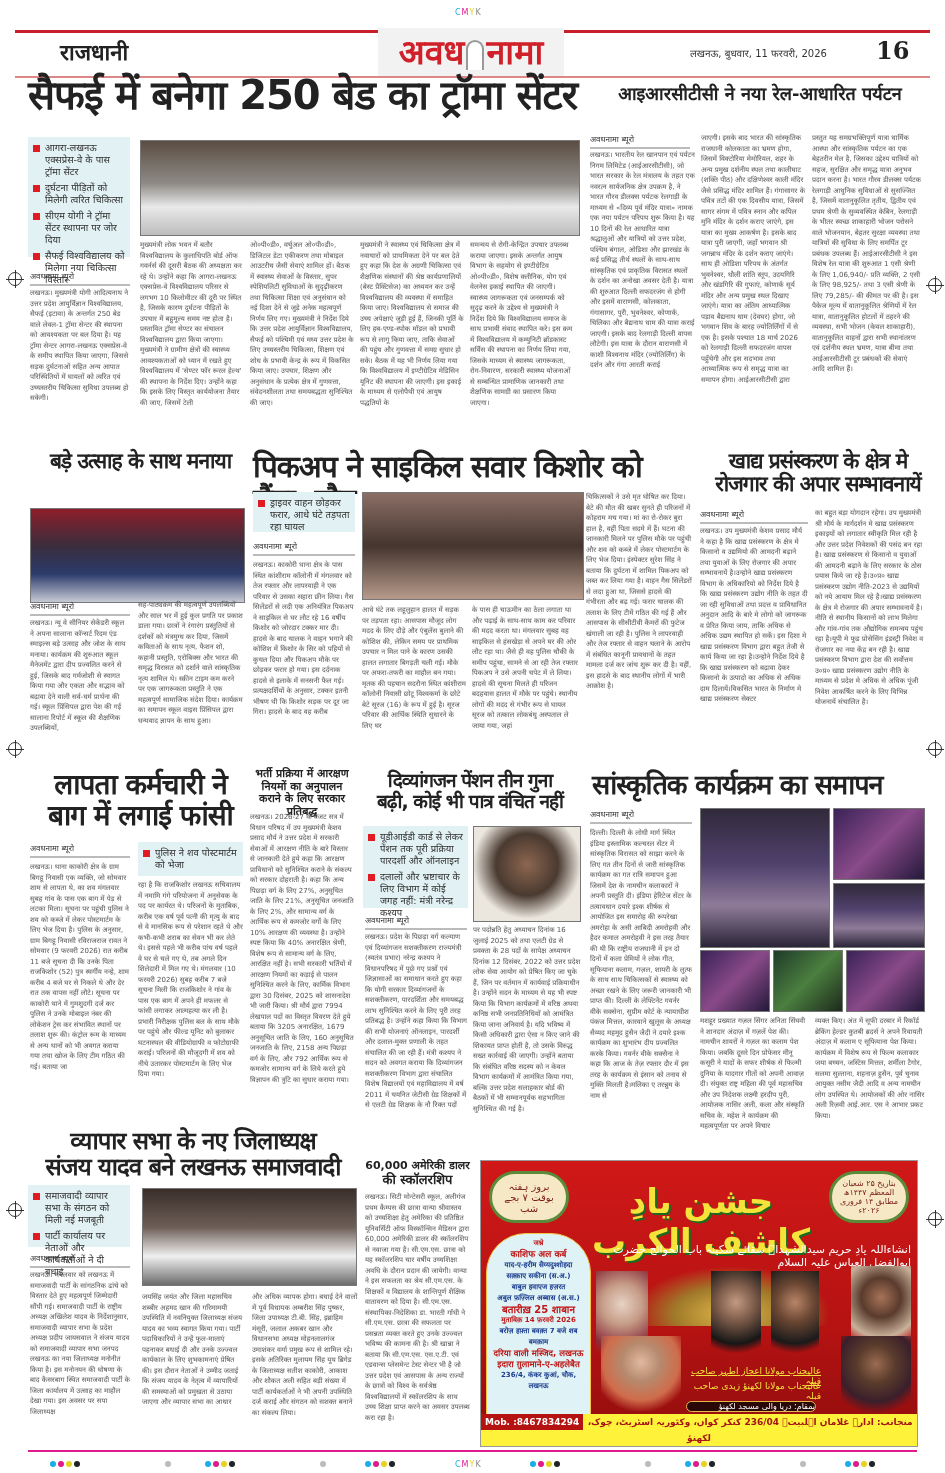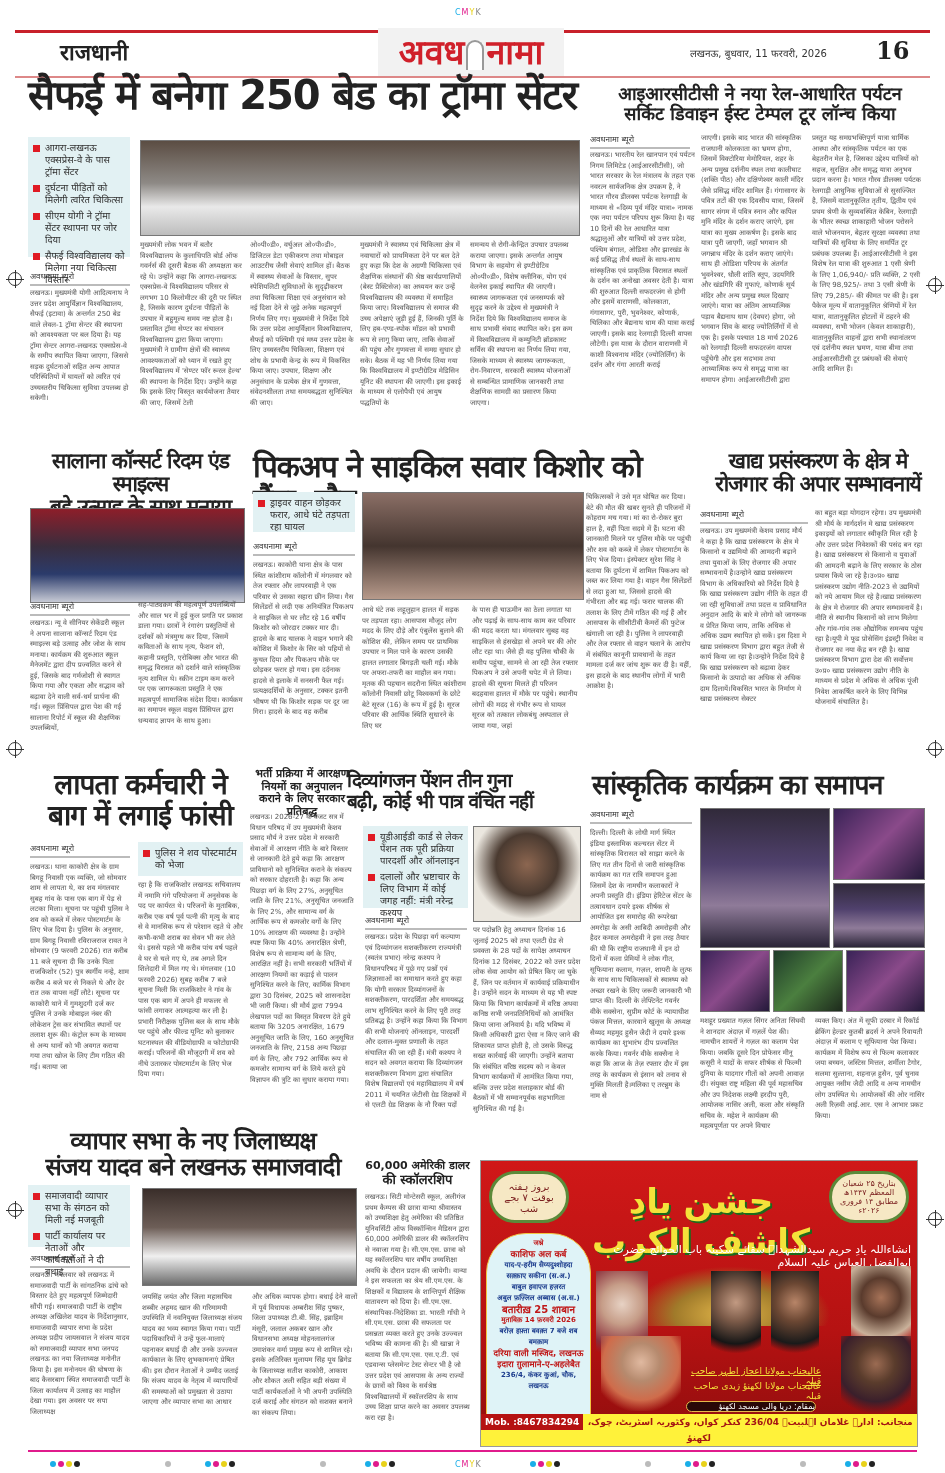--- a/index.html
+++ b/index.html
@@ -55,21 +55,20 @@
   <span>अवध</span><span class="arch"></span><span>नामा</span>
 </div>
 <div class="abs dateline">लखनऊ, बुधवार, 11 फरवरी, 2026</div>
 <div class="abs pageno">16</div>
 <div class="abs masthead-line" style="top:76px; height:2px; background:#d88;"></div>
 
 <div class="abs hl" style="top:73px; left:28px; width:560px; font-size:40px;">सैफई में बनेगा 250 बेड का ट्रॉमा सेंटर</div>
 
 <div class="abs hl" style="top:84px; left:590px; width:340px; font-size:18px; text-align:center; letter-spacing:0;">
   <div>आइआरसीटीसी ने नया रेल-आधारित पर्यटन</div>
-  <div>सर्किट डिवाइन ईस्ट टेम्पल टूर लॉन्च किया</div>
 </div>
 
 <div class="abs bullets" style="top:137px; left:28px; width:102px; height:120px;">
   <div class="b">आगरा-लखनऊ एक्सप्रेस-वे के पास ट्रॉमा सेंटर</div>
   <div class="b">दुर्घटना पीड़ितों को मिलेगी त्वरित चिकित्सा</div>
   <div class="b">सीएम योगी ने ट्रॉमा सेंटर स्थापना पर जोर दिया</div>
   <div class="b">सैफई विश्वविद्यालय को मिलेगा नया चिकित्सा विस्तार</div>
 </div>
 <div class="abs reg" style="top:272px; left:8px;"></div>
 <div class="abs byline" style="top:270px; left:30px; width:100px;">अवधनामा ब्यूरो</div>
@@ -81,21 +80,20 @@
 <div class="abs col-text" style="top:240px; left:360px; width:104px; height:205px;">मुख्यमंत्री ने स्वास्थ्य एवं चिकित्सा क्षेत्र में नवाचारों को प्राथमिकता देने पर बल देते हुए कहा कि देश के अग्रणी चिकित्सा एवं शैक्षणिक संस्थानों की श्रेष्ठ कार्यप्रणालियों (बेस्ट प्रैक्टिसेज) का अध्ययन कर उन्हें विश्वविद्यालय की व्यवस्था में समाहित किया जाए। विश्वविद्यालय से समाज की उच्च अपेक्षाएं जुड़ी हुई हैं, जिनकी पूर्ति के लिए हब-एण्ड-स्पोक मॉडल को प्रभावी रूप से लागू किया जाए, ताकि सेवाओं की पहुंच और गुणवत्ता में समग्र सुधार हो सके। बैठक में यह भी निर्णय लिया गया कि विश्वविद्यालय में इण्टीग्रेटिव मेडिसिन यूनिट की स्थापना की जाएगी। इस इकाई के माध्यम से एलोपैथी एवं आयुष पद्धतियों के</div>
 <div class="abs col-text" style="top:240px; left:470px; width:104px; height:205px;">समन्वय से रोगी-केन्द्रित उपचार उपलब्ध कराया जाएगा। इसके अन्तर्गत आयुष विभाग के सहयोग से इण्टीग्रेटिव ओ०पी०डी०, विशेष क्लीनिक, योग एवं वेलनेस इकाई स्थापित की जाएगी। स्वास्थ्य जागरूकता एवं जनसम्पर्क को सुदृढ़ करने के उद्देश्य से मुख्यमंत्री ने निर्देश दिये कि विश्वविद्यालय समाज के साथ प्रभावी संवाद स्थापित करे। इस क्रम में विश्वविद्यालय में कम्युनिटी ब्रॉडकास्ट सर्विस की स्थापना का निर्णय लिया गया, जिसके माध्यम से स्वास्थ्य जागरूकता, रोग-निवारण, सरकारी स्वास्थ्य योजनाओं से सम्बन्धित प्रामाणिक जानकारी तथा शैक्षणिक सामग्री का प्रसारण किया जाएगा।</div>
 
 <div class="abs byline" style="top:133px; left:590px; width:100px;">अवधनामा ब्यूरो</div>
 <div class="abs col-text" style="top:150px; left:590px; width:105px; height:295px;">लखनऊ। भारतीय रेल खानपान एवं पर्यटन निगम लिमिटेड (आईआरसीटीसी), जो भारत सरकार के रेल मंत्रालय के तहत एक नवरत्न सार्वजनिक क्षेत्र उपक्रम है, ने भारत गौरव डीलक्स पर्यटक रेलगाड़ी के माध्यम से «दिव्य पूर्व मंदिर यात्रा» नामक एक नया पर्यटन परिपथ शुरू किया है। यह 10 दिनों की रेल आधारित यात्रा श्रद्धालुओं और यात्रियों को उत्तर प्रदेश, पश्चिम बंगाल, ओडिशा और झारखंड के कई प्रसिद्ध तीर्थ स्थलों के साथ-साथ सांस्कृतिक एवं प्राकृतिक विरासत स्थलों के दर्शन का अनोखा अवसर देती है। यात्रा की शुरुआत दिल्ली सफदरजंग से होगी और इसमें वाराणसी, कोलकाता, गंगासागर, पुरी, भुवनेश्वर, कोणार्क, चिलिका और बैद्यनाथ धाम की यात्रा कराई जाएगी। इसके बाद रेलगाड़ी दिल्ली वापस लौटेगी। इस यात्रा के दौरान वाराणसी में काशी विश्वनाथ मंदिर (ज्योतिर्लिंग) के दर्शन और गंगा आरती कराई</div>
 <div class="abs col-text" style="top:133px; left:701px; width:105px; height:312px;">जाएगी। इसके बाद भारत की सांस्कृतिक राजधानी कोलकाता का भ्रमण होगा, जिसमें विक्टोरिया मेमोरियल, शहर के अन्य प्रमुख दर्शनीय स्थल तथा कालीघाट (शक्ति पीठ) और दक्षिणेश्वर काली मंदिर जैसे प्रसिद्ध मंदिर शामिल हैं। गंगासागर के पवित्र तटों की एक दिवसीय यात्रा, जिसमें सागर संगम में पवित्र स्नान और कपिल मुनि मंदिर के दर्शन कराए जाएंगे, इस यात्रा का मुख्य आकर्षण है। इसके बाद यात्रा पुरी जाएगी, जहाँ भगवान श्री जगन्नाथ मंदिर के दर्शन कराए जाएंगे। साथ ही ओडिशा परिपथ के अंतर्गत भुवनेश्वर, धौली शांति स्तूप, उदयगिरि और खंडगिरि की गुफाएं, कोणार्क सूर्य मंदिर और अन्य प्रमुख स्थल दिखाए जाएंगे। यात्रा का अंतिम आध्यात्मिक पड़ाव बैद्यनाथ धाम (देवघर) होगा, जो भगवान शिव के बारह ज्योतिर्लिंगों में से एक है। इसके पश्चात 18 मार्च 2026 को रेलगाड़ी दिल्ली सफदरजंग वापस पहुँचेगी और इस सदभाव तथा आध्यात्मिक रूप से समृद्ध यात्रा का समापन होगा। आईआरसीटीसी द्वारा</div>
 <div class="abs col-text" style="top:133px; left:812px; width:110px; height:312px;">प्रस्तुत यह समग्रभक्तिपूर्ण यात्रा धार्मिक आस्था और सांस्कृतिक पर्यटन का एक बेहतरीन मेल है, जिसका उद्देश्य यात्रियों को सहज, सुरक्षित और समृद्ध यात्रा अनुभव प्रदान करना है। भारत गौरव डीलक्स पर्यटक रेलगाड़ी आधुनिक सुविधाओं से सुसज्जित है, जिसमें वातानुकूलित तृतीय, द्वितीय एवं प्रथम श्रेणी के सुव्यवस्थित केबिन, रेलगाड़ी के भीतर स्वच्छ शाकाहारी भोजन परोसने वाले भोजनयान, बेहतर सुरक्षा व्यवस्था तथा यात्रियों की सुविधा के लिए समर्पित टूर प्रबंधक उपलब्ध हैं। आईआरसीटीसी ने इस विशेष रेल यात्रा की शुरुआत 1 एसी श्रेणी के लिए 1,06,940/- प्रति व्यक्ति, 2 एसी के लिए 98,925/- तथा 3 एसी श्रेणी के लिए 79,285/- की कीमत पर की है। इस पैकेज मूल्य में वातानुकूलित श्रेणियों में रेल यात्रा, वातानुकूलित होटलों में ठहरने की व्यवस्था, सभी भोजन (केवल शाकाहारी), वातानुकूलित वाहनों द्वारा सभी स्थानांतरण एवं दर्शनीय स्थल भ्रमण, यात्रा बीमा तथा आईआरसीटीसी टूर प्रबंधकों की सेवाएं आदि शामिल हैं।</div>
 <div class="abs reg" style="top:278px; left:928px;"></div>
 
 <div class="abs hl" style="top:450px; left:28px; width:225px; font-size:21px; text-align:center;">
-  <div>सालाना कॉन्सर्ट रिदम एंड स्माइल्स</div>
   <div>बड़े उत्साह के साथ मनाया</div>
 </div>
 <div class="abs photo stage" style="top:508px; left:30px; width:215px; height:95px;"></div>
 <div class="abs byline" style="top:600px; left:30px; width:100px;">अवधनामा ब्यूरो</div>
 <div class="abs col-text" style="top:618px; left:30px; width:100px; height:138px;">लखनऊ। न्यू वे सीनियर सेकेंडरी स्कूल ने अपना सालाना कॉन्सर्ट रिदम एंड स्माइल्स बड़े उत्साह और जोश के साथ मनाया। कार्यक्रम की शुरुआत स्कूल मैनेजमेंट द्वारा दीप प्रज्वलित करने से हुई, जिसके बाद गर्मजोशी से स्वागत किया गया और एकता और सद्भाव को बढ़ावा देने वाली सर्व-धर्म प्रार्थना की गई। स्कूल प्रिंसिपल द्वारा पेश की गई सालाना रिपोर्ट में स्कूल की शैक्षणिक उपलब्धियों,</div>
 <div class="abs col-text" style="top:600px; left:138px; width:105px; height:156px;">सह-पाठ्यक्रम की महत्वपूर्ण उपलब्धियों और साल भर में हुई कुल प्रगति पर प्रकाश डाला गया। छात्रों ने रंगारंग प्रस्तुतियों से दर्शकों को मंत्रमुग्ध कर दिया, जिसमें कविताओं के साथ नृत्य, फैशन शो, कहानी प्रस्तुति, एरोबिक्स और भारत की समृद्ध विरासत को दर्शाने वाले सांस्कृतिक नृत्य शामिल थे। स्क्रीन टाइम कम करने पर एक जागरूकता प्रस्तुति ने एक महत्वपूर्ण सामाजिक संदेश दिया। कार्यक्रम का समापन स्कूल वाइस प्रिंसिपल द्वारा धन्यवाद ज्ञापन के साथ हुआ।</div>
 <div class="abs reg" style="top:742px; left:8px;"></div>
 
 <div class="abs hl" style="top:450px; left:253px; width:440px; font-size:30px;">पिकअप ने साइकिल सवार किशोर को रौंदा, मौत</div>
 <div class="abs bullets" style="top:492px; left:253px; width:102px; height:40px;">
@@ -124,21 +122,21 @@
 <div class="abs byline" style="top:842px; left:30px; width:100px;">अवधनामा ब्यूरो</div>
 <div class="abs col-text" style="top:862px; left:30px; width:100px; height:260px;">लखनऊ। थाना काकोरी क्षेत्र के ग्राम बिगहू निवासी एक व्यक्ति, जो सोमवार शाम से लापता थे, का शव मंगलवार सुबह गांव के पास एक बाग में पेड़ से लटका मिला। सूचना पर पहुंची पुलिस ने शव को कब्जे में लेकर पोस्टमार्टम के लिए भेज दिया है। पुलिस के अनुसार, ग्राम बिगहू निवासी रविराजराज रावत ने सोमवार (9 फरवरी 2026) रात करीब 11 बजे सूचना दी कि उनके पिता राजकिशोर (52) पुत्र स्वर्गीय नन्हे, शाम करीब 4 बजे घर से निकले थे और देर रात तक वापस नहीं लौटे। सूचना पर काकोरी थाने में गुमशुदगी दर्ज कर पुलिस ने उनके मोबाइल नंबर की लोकेशन ट्रेस कर संभावित स्थानों पर तलाश शुरू की। कंट्रोल रूम के माध्यम से अन्य थानों को भी अवगत कराया गया तथा खोज के लिए टीम गठित की गई। बताया जा</div>
 <div class="abs bullets" style="top:842px; left:138px; width:105px; height:34px;">
   <div class="b">पुलिस ने शव पोस्टमार्टम को भेजा</div>
 </div>
 <div class="abs col-text" style="top:880px; left:138px; width:105px; height:242px;">रहा है कि राजकिशोर लखनऊ सचिवालय में नमामि गंगे परियोजना में अनुसेवक के पद पर कार्यरत थे। परिजनों के मुताबिक, करीब एक वर्ष पूर्व पत्नी की मृत्यु के बाद से वे मानसिक रूप से परेशान रहते थे और कभी-कभी शराब का सेवन भी कर लेते थे। इससे पहले भी करीब पांच वर्ष पहले वे घर से चले गए थे, तब अगले दिन शिलेदारी में मिल गए थे। मंगलवार (10 फरवरी 2026) सुबह करीब 7 बजे सूचना मिली कि राजकिशोर ने गांव के पास एक बाग में अपने ही मफलर से फांसी लगाकर आत्महत्या कर ली है। प्रभारी निरीक्षक पुलिस बल के साथ मौके पर पहुंचे और फील्ड यूनिट को बुलाकर घटनास्थल की वीडियोग्राफी व फोटोग्राफी कराई। परिजनों की मौजूदगी में शव को नीचे उतारकर पोस्टमार्टम के लिए भेज दिया गया।</div>
 
 <div class="abs subhead-box" style="top:768px; left:250px; width:104px; font-size:11px;">भर्ती प्रक्रिया में आरक्षण नियमों का अनुपालन कराने के लिए सरकार प्रतिबद्ध</div>
 <div class="abs col-text" style="top:812px; left:250px; width:104px; height:310px;">लखनऊ। 2026-27 के बजट सत्र में विधान परिषद में उप मुख्यमंत्री केशव प्रसाद मौर्य ने उत्तर प्रदेश मे सरकारी सेवाओं में आरक्षण नीति के बारे विस्तार से जानकारी देते हुये कहा कि आरक्षण प्राविधानो को सुनिश्चित कराने के संकल्प को सरकार दोहराती है। कहा कि अन्य पिछड़ा वर्ग के लिए 27%, अनुसूचित जाति के लिए 21%, अनुसूचित जनजाति के लिए 2%, और सामान्य वर्ग के आर्थिक रूप से कमजोर वर्गो के लिए 10% आरक्षण की व्यवस्था है। उन्होंने स्पष्ट किया कि 40% अनारक्षित श्रेणी, विशेष रूप से सामान्य वर्ग के लिए, आरक्षित नहीं है। सभी सरकारी भर्तियों में आरक्षण नियमों का कड़ाई से पालन सुनिश्चित करने के लिए, कार्मिक विभाग द्वारा 30 दिसंबर, 2025 को शासनादेश भी जारी किया। श्री मौर्य द्वारा 7994 लेखपाल पदों का विस्तृत विवरण देते हुये बताया कि 3205 अनारक्षित, 1679 अनुसूचित जाति के लिए, 160 अनुसूचित जनजाति के लिए, 2158 अन्य पिछड़ा वर्ग के लिए, और 792 आर्थिक रूप से कमजोर सामान्य वर्ग के लिये करते हुये विज्ञापन की त्रुटि का सुधार कराया गया।</div>
 
-<div class="abs hl" style="top:770px; left:347px; width:220px; font-size:19px; text-align:left;">
+<div class="abs hl" style="top:770px; left:360px; width:220px; font-size:19px; text-align:center;">
   <div>दिव्यांगजन पेंशन तीन गुना</div>
   <div>बढ़ी, कोई भी पात्र वंचित नहीं</div>
 </div>
 <div class="abs bullets" style="top:826px; left:363px; width:105px; height:82px;">
   <div class="b">यूडीआईडी कार्ड से लेकर पेंशन तक पूरी प्रक्रिया पारदर्शी और ऑनलाइन</div>
   <div class="b">दलालों और भ्रष्टाचार के लिए विभाग में कोई जगह नहीं: मंत्री नरेन्द्र कश्यप</div>
 </div>
 <div class="abs photo portrait" style="top:826px; left:473px; width:108px; height:96px;"></div>
 <div class="abs byline" style="top:914px; left:365px; width:102px;">अवधनामा ब्यूरो</div>
 <div class="abs col-text" style="top:932px; left:365px; width:102px; height:190px;">लखनऊ। प्रदेश के पिछड़ा वर्ग कल्याण एवं दिव्यांगजन सशक्तीकरण राज्यमंत्री (स्वतंत्र प्रभार) नरेन्द्र कश्यप ने विधानपरिषद में पूछे गए प्रश्नों एवं जिज्ञासाओं का समाधान करते हुए कहा कि योगी सरकार दिव्यांगजनों के सशक्तीकरण, पारदर्शिता और समयबद्ध लाभ सुनिश्चित करने के लिए पूरी तरह प्रतिबद्ध है। उन्होंने कहा किया कि विभाग की सभी योजनाएं ऑनलाइन, पारदर्शी और दलाल-मुक्त प्रणाली के तहत संचालित की जा रही हैं। मंत्री कश्यप ने सदन को अवगत कराया कि दिव्यांगजन सशक्तीकरण विभाग द्वारा संचालित विशेष विद्यालयों एवं महाविद्यालय में वर्ष 2011 में चयनित जेटीसी ग्रेड शिक्षकों में से एलटी ग्रेड शिक्षक के नौ रिक्त पदों</div>

